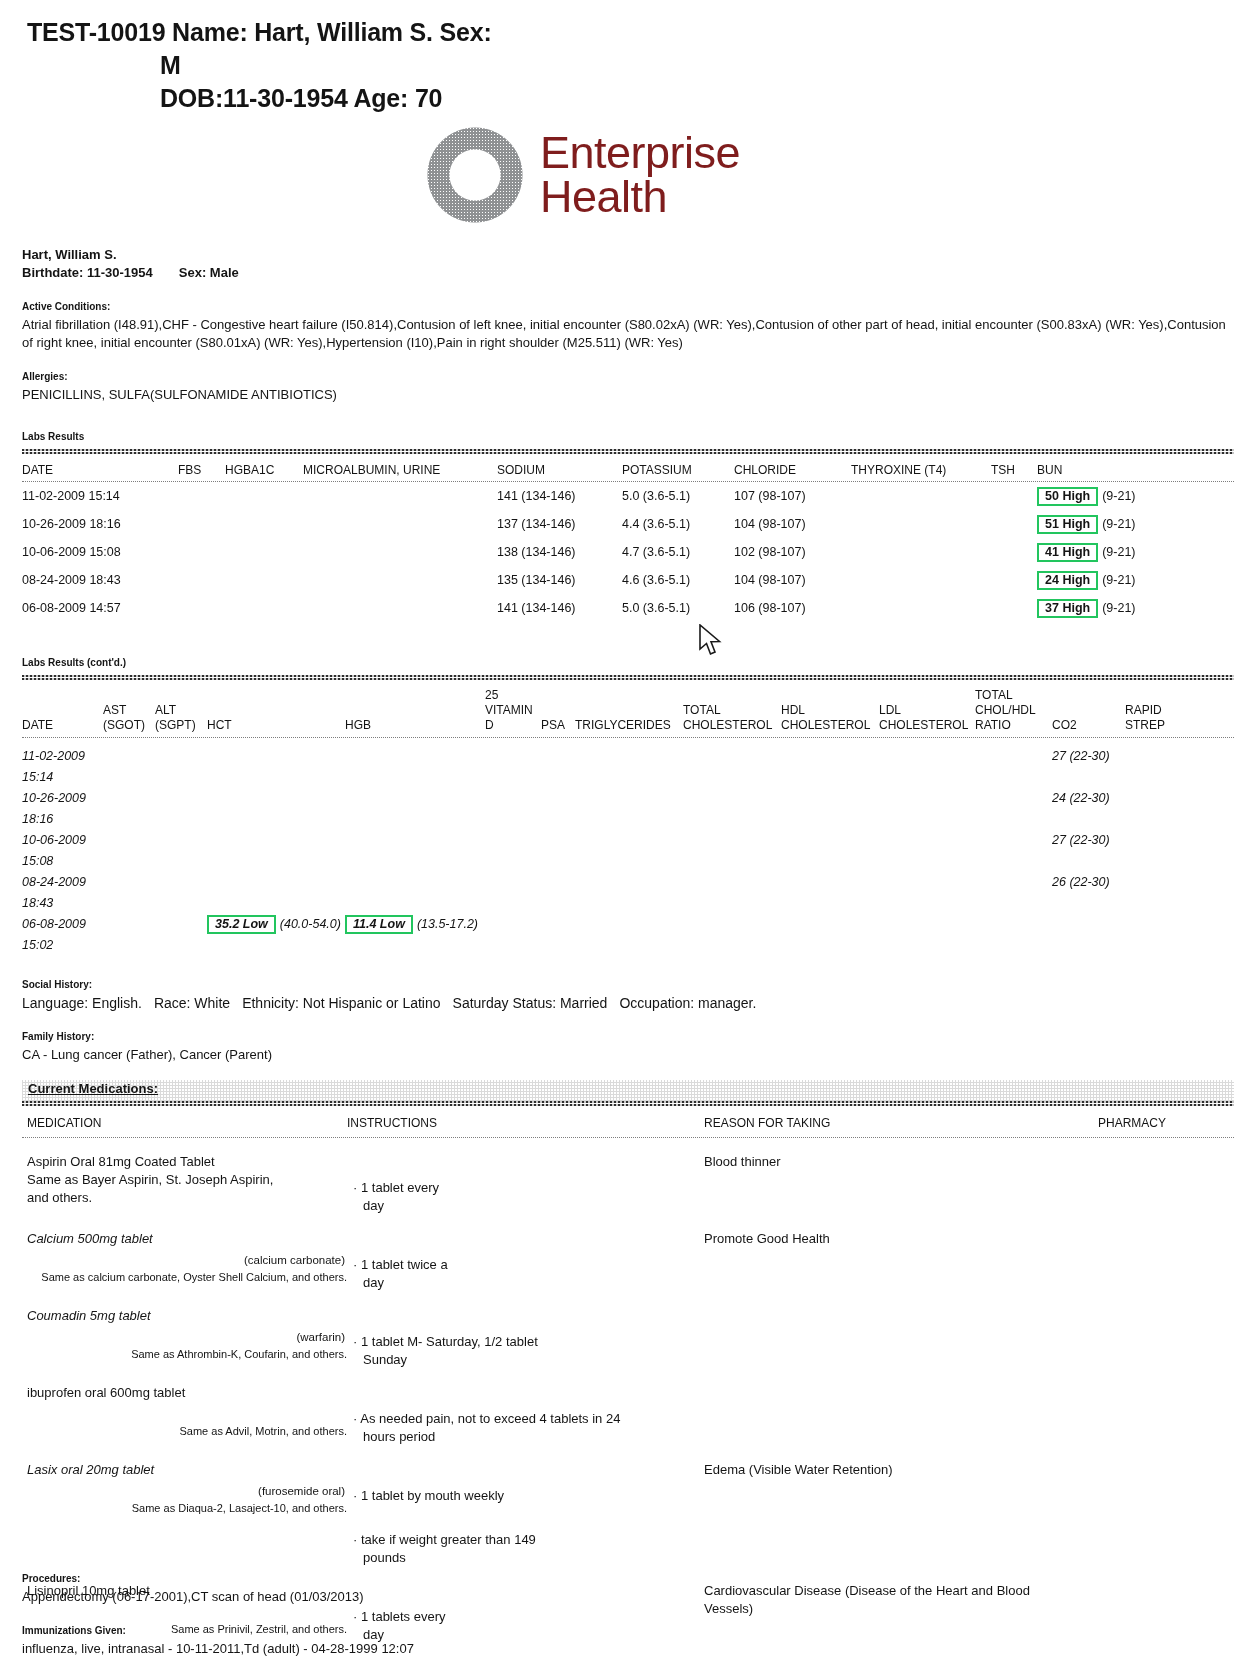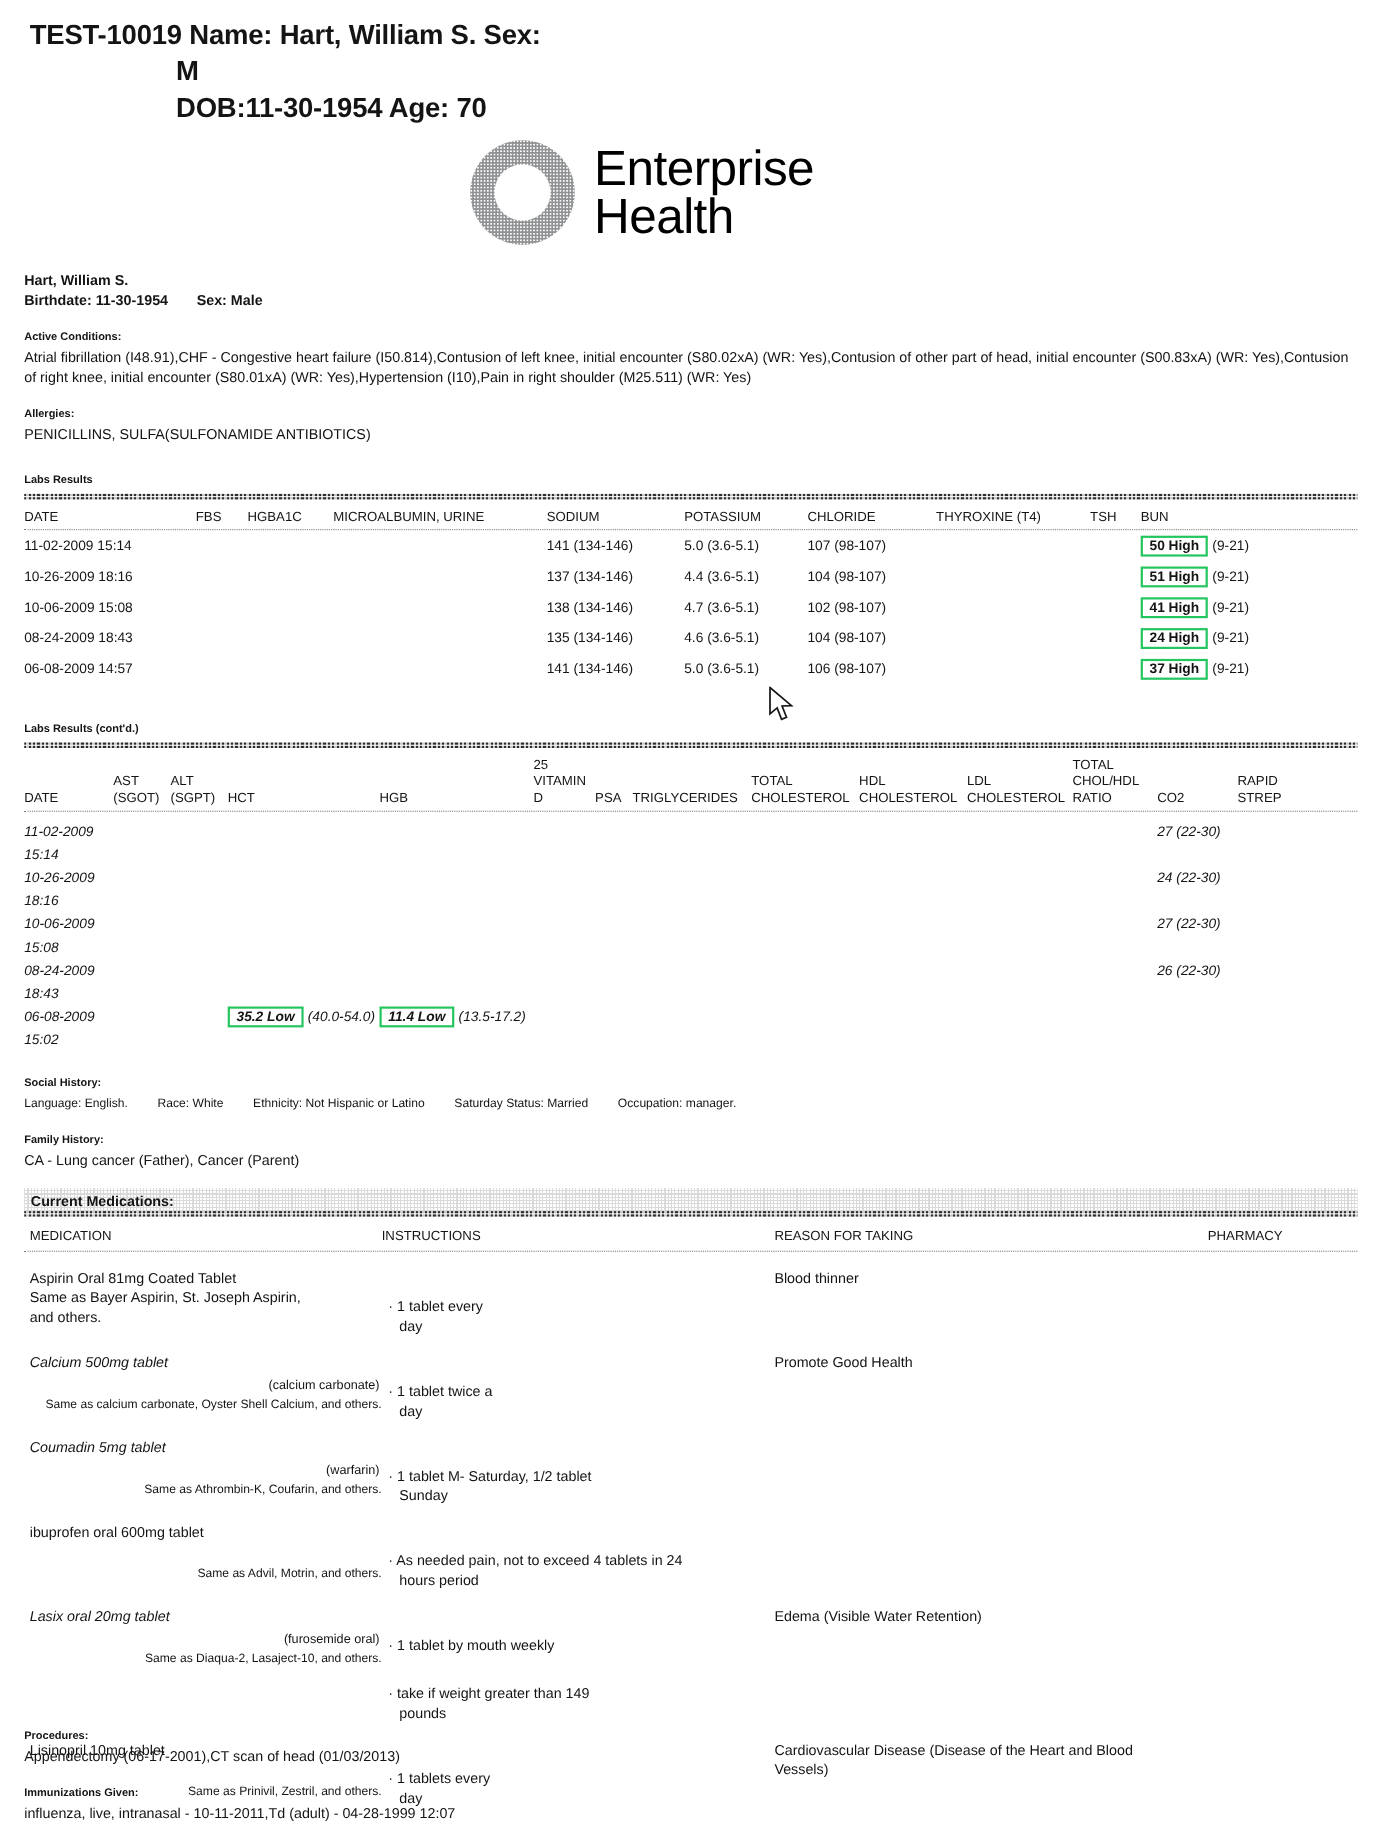--- a/index.html
+++ b/index.html
@@ -15,21 +15,21 @@
 
   
   .logo-row{position:absolute;top:118px;left:424px;display:flex;align-items:center;gap:14px;height:114px;}
   .logo-ring{
     width:102px;height:102px;flex:0 0 auto;
     background-image:
       radial-gradient(#ffffff 27%, rgba(255,255,255,0) 32%),
       radial-gradient(circle at 50% 50%, rgba(255,255,255,0) 0 25px, #8f9193 26px 47px, rgba(255,255,255,0) 48px);
     background-size:3px 3px,100% 100%;
   }
-  .logo-text{color:#000000;font-size:45px;line-height:44px;letter-spacing:-0.5px;}
+  .logo-text{color:#7f1d1d;font-size:45px;line-height:44px;letter-spacing:-0.5px;}
   .sec-h{font-weight:bold;font-size:10px;line-height:18px;}
   .body-t{font-size:13px;line-height:18px;}
   .patient-block{font-weight:bold;font-size:13px;line-height:18px;}
   .patient-block .row2 span{margin-right:26px;}
 
   
   .rule-heavy{height:5px;margin-top:3px;
     background-image:
       repeating-linear-gradient(90deg,#2d2d2d 0 2px,#c6c6c6 2px 4px),
       repeating-linear-gradient(90deg,#2d2d2d 0 2px,#c6c6c6 2px 4px);
@@ -43,27 +43,27 @@
   .boxed{display:inline-block;border:2px solid #22c55e;padding:0 6px;font-weight:bold;line-height:15px;}
   .rng{margin-left:4px;margin-top:25px;}
 
   
   .l2row{display:grid;grid-template-columns:81px 52px 52px 138px 140px 56px 34px 108px 98px 98px 96px 77px 73px 1fr;}
   .l2head{font-size:12px;align-items:end;padding:8px 0 4px 0;line-height:15px;}
   .l2data{font-size:12.5px;line-height:21px;align-items:start;margin-top:0;white-space:nowrap;font-style:italic;}
   .l2data > div{min-height:42px;}
 
   
-  .social-line{display:flex;gap:27px;font-size:11px;line-height:18px;flex-wrap:nowrap;}
-
-  
-  .medbar{height:21px;display:flex;align-items:flex-end;padding-left:6px;
+  .social-line{display:flex;gap:12px;font-size:14px;line-height:18px;flex-wrap:nowrap;}
+
+  
+  .medbar{height:21px;display:flex;align-items:flex-start;padding-left:6px;
     background-image:
       repeating-linear-gradient(0deg,#dadada 0 1px,rgba(0,0,0,0) 1px 3px),
-      repeating-linear-gradient(90deg,#dadada 0 1px,rgba(0,0,0,0) 1px 3px);}
+      repeating-linear-gradient(90deg,#dadada 0 1px,rgba(0,0,0,0) 1px 3px); text-decoration: underline;}
   .medbar .sec-h{font-size:13px;}
   .medrow{display:grid;grid-template-columns:325px 357px 380px 1fr;font-size:13px;line-height:18px;}
   .medhead{font-size:12px;padding:8px 0 5px 0;}
   .medhead .ph{text-align:right;padding-right:68px;}
   .med-item{margin-top:15px;}
   .med-name{padding-left:5px;}
   .mn-italic{font-style:italic;}
   .mn-generic{text-align:right;font-size:11.5px;line-height:16px;padding-right:2px;margin-top:4px;}
   .mn-sameas{text-align:right;font-size:11px;line-height:15px;margin-top:2px;}
   .gap-top{margin-top:22px;}

